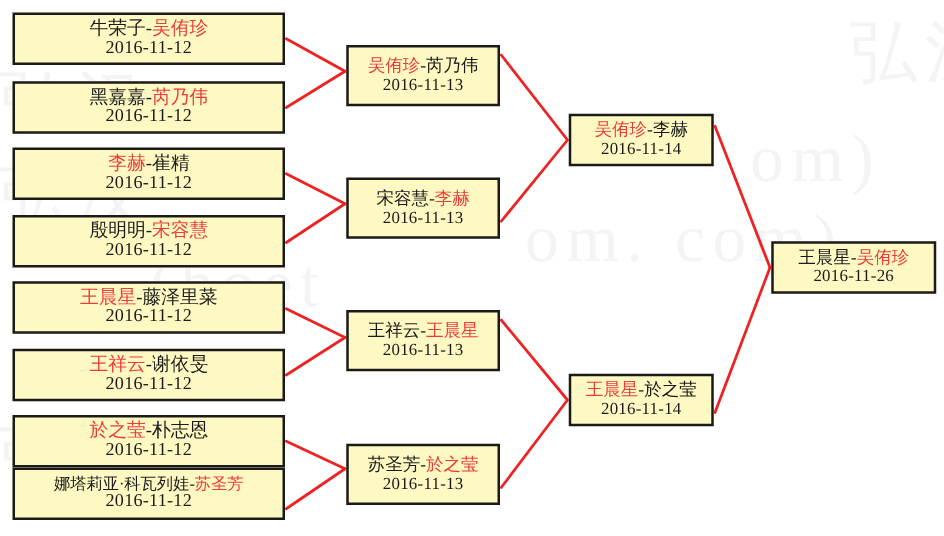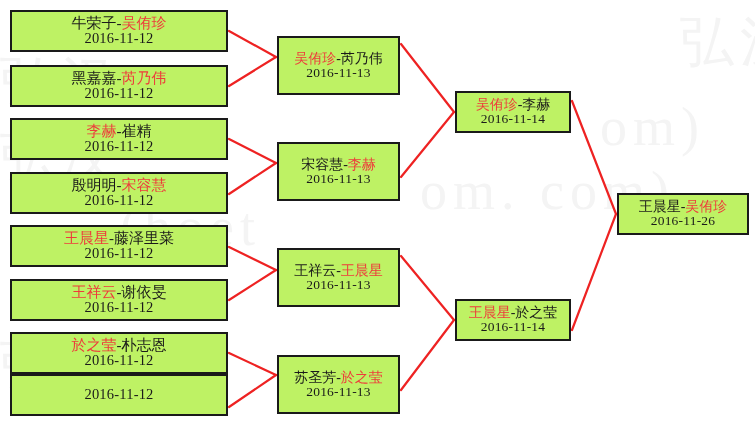--- a/index.html
+++ b/index.html
@@ -48,21 +48,21 @@
     left: 0; top: 0;
     width: 755px;
     height: 429px;
     z-index: 1;
   }
 
   .match {
     position: absolute;
     box-sizing: border-box;
     border: 2px solid #1a1a1a;
-    background: #bef264;
+    background: #fef9c3;
     z-index: 2;
     display: flex;
     flex-direction: column;
     align-items: center;
     justify-content: center;
     line-height: 1.08;
   }
   .players {
     font-size: 15px;
     color: #1a1a1a;
@@ -80,21 +80,21 @@
     font-family: "Liberation Serif", "DejaVu Serif", serif;
     letter-spacing: 0.2px;
     white-space: nowrap;
   }
 
   
   .r1 { left: 10px; width: 218px; height: 42px; }
   .r1 .players { font-size: 15px; }
 
   
-  .r2 { left: 277px; width: 123px; height: 59px; }
+  .r2 { left: 277px; width: 123px; height: 49px; }
   .r2 .players { font-size: 14px; }
   .r2 .date { font-size: 13.5px; }
 
   
   .r3 { left: 455px; width: 116px; height: 42px; align-items: center; }
   .r3 .players { font-size: 14px; }
   .r3 .date { font-size: 13.5px; }
 
   
   .r4 { left: 617px; width: 132px; height: 42px; }
@@ -166,20 +166,21 @@
   </div>
   <div class="match r1" style="top:279px;">
     <div class="players"><span class="w">王祥云</span><span class="sep">-</span><span>谢依旻</span></div>
     <div class="date">2016-11-12</div>
   </div>
   <div class="match r1" style="top:332px;">
     <div class="players"><span class="w">於之莹</span><span class="sep">-</span><span>朴志恩</span></div>
     <div class="date">2016-11-12</div>
   </div>
   <div class="match r1 narrow" style="top:374px;">
+    <div class="players"><span>娜塔莉亚·科瓦列娃</span><span class="sep">-</span><span class="w">苏圣芳</span></div>
     <div class="date">2016-11-12</div>
   </div>
 
   <div class="match r2" style="top:36px;">
     <div class="players"><span class="w">吴侑珍</span><span class="sep">-</span><span>芮乃伟</span></div>
     <div class="date">2016-11-13</div>
   </div>
   <div class="match r2" style="top:142px;">
     <div class="players"><span>宋容慧</span><span class="sep">-</span><span class="w">李赫</span></div>
     <div class="date">2016-11-13</div>

